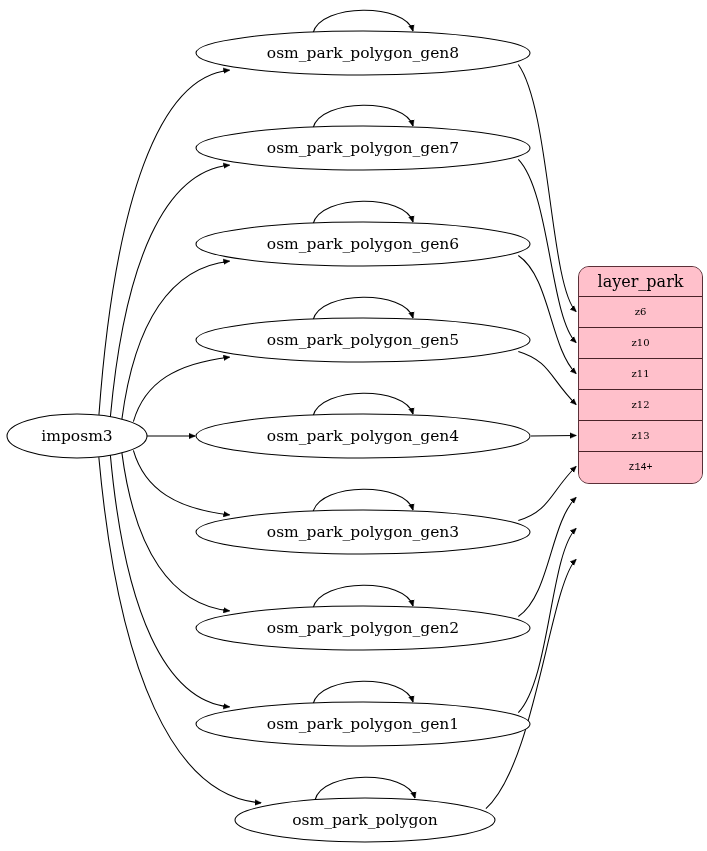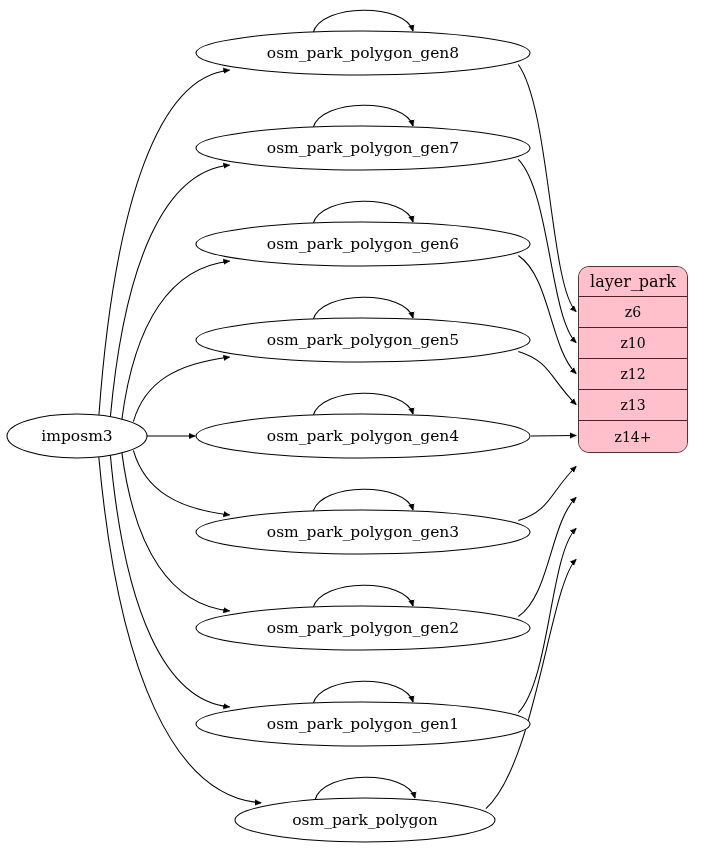--- a/index.html
+++ b/index.html
@@ -57,33 +57,34 @@
     border-radius: 11px;
     background: #ffc0cb;
     overflow: hidden;
   }
   .table-row {
     box-sizing: border-box;
     display: flex;
     align-items: center;
     justify-content: center;
     font-family: "DejaVu Serif", "Liberation Serif", serif;
-    font-size: 14px;
+    font-size: 10px;
     color: #000000;
     background: #ffc0cb;
     border-bottom: 1.3px solid #4a2228;
     height: 31px;
     line-height: 1;
   }
   .table-row.header {
     height: 30px;
     font-size: 16px;
   }
   .table-row.last {
     border-bottom: none;
+    font-family: Liberation Mono, monospace;
   }
 </style>
 </head>
 <body>
 
 <div id="graph-root">
 
   <svg class="graph-canvas" viewBox="0 0 707 851" xmlns="http://www.w3.org/2000/svg">
     <defs>
       <marker id="arrow" viewBox="0 0 10 10" refX="9.2" refY="5" markerWidth="6.2" markerHeight="6.2" orient="auto-start-reverse">
@@ -161,22 +162,23 @@
           <ellipse cx="363" cy="724" rx="167" ry="22" class="node-ellipse"></ellipse>
           <text x="363" y="725" class="node-label">osm_park_polygon_gen1</text>
         </g>
         <g>
           <ellipse cx="365" cy="820" rx="130" ry="22" class="node-ellipse"></ellipse>
           <text x="365" y="821" class="node-label">osm_park_polygon</text>
         </g>
       </g>
   </svg>
 
-  <div class="table-node" id="layer-table" style="left: 578px; top: 266px; width: 110px; background: rgb(255, 192, 203); border-color: rgb(90, 48, 56);">
+  <div class="table-node" id="layer-table" style="left: 578px; top: 266px; width: 125px; background: rgb(255, 192, 203); border-color: rgb(90, 48, 56);">
     <div class="table-row header">layer_park</div>
   <div class="table-row">z6</div>
       <div class="table-row">z10</div>
+      <div class="table-row">z11</div>
       <div class="table-row">z12</div>
       <div class="table-row">z13</div>
       <div class="table-row last">z14+</div>
     </div>
 
 </div>
 
 </body></html>

